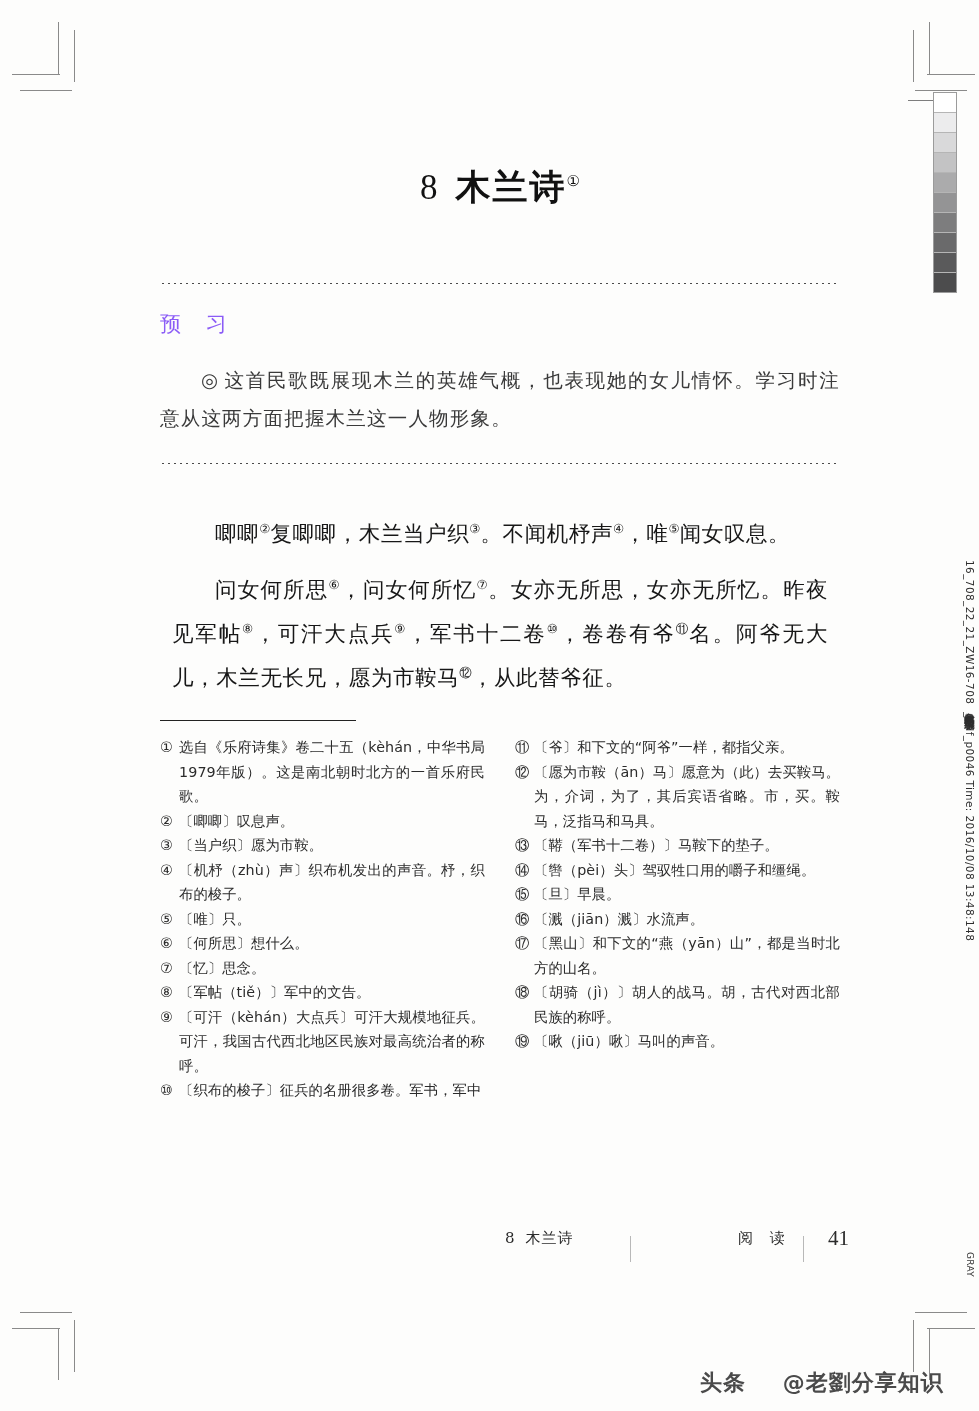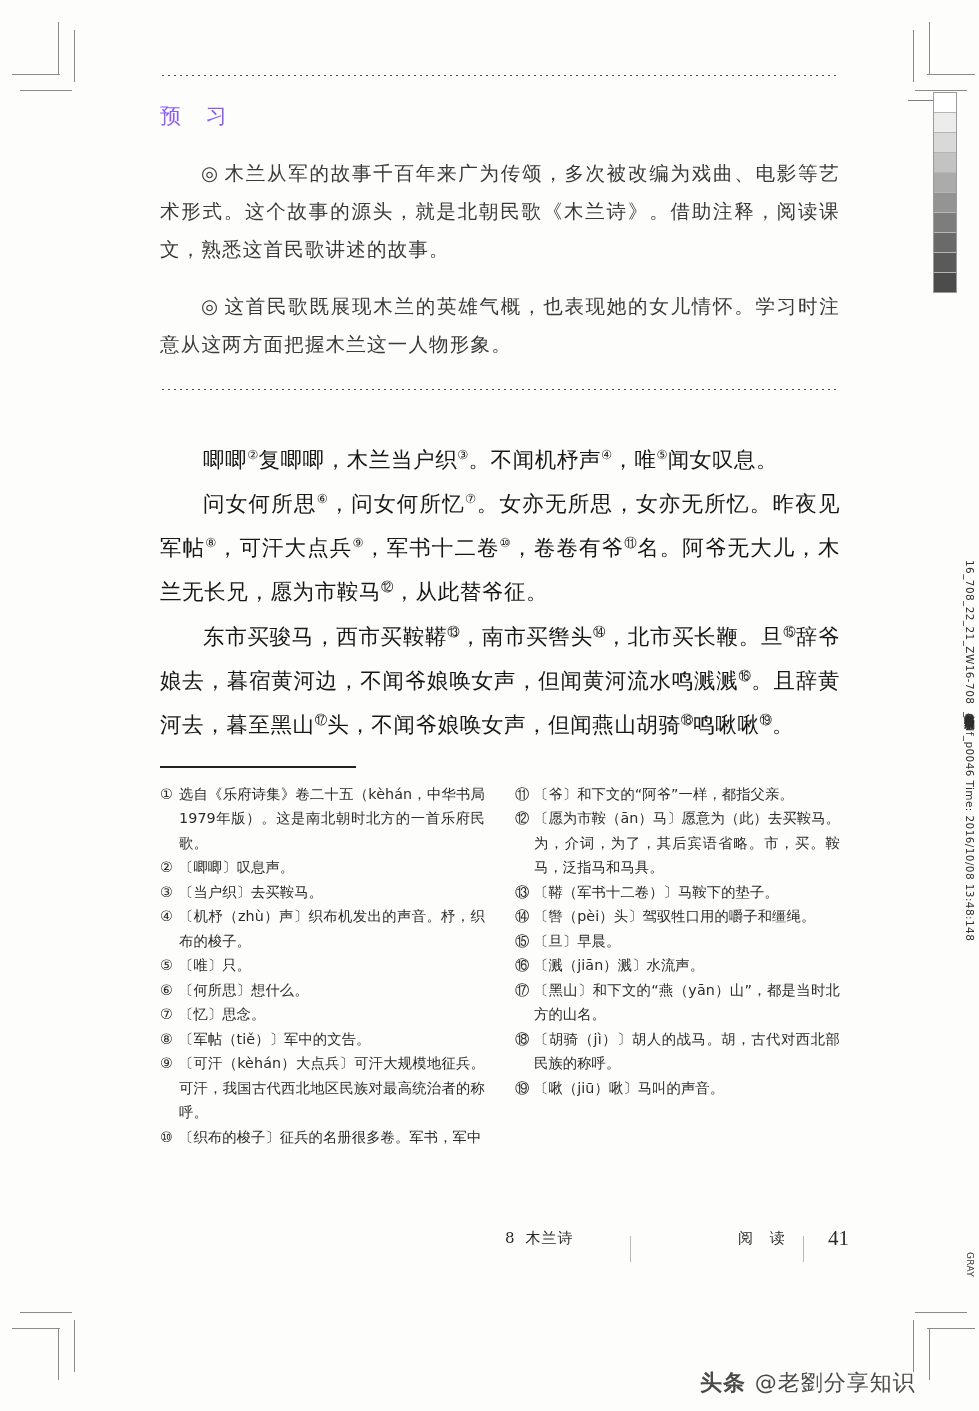--- a/index.html
+++ b/index.html
@@ -184,21 +184,21 @@
   
   .poem {
     margin-top: 44px;
     font-family: "DejaVu Serif", "Liberation Serif", serif;
     font-size: 21.5px;
     line-height: 39px;
     color: #171717;
     letter-spacing: 0.6px;
   }
   .poem p {
-    margin: 0;
+    margin: 12px;
     text-indent: 2em;
     text-align: justify;
     text-justify: inter-character;
   }
   .poem sup, .preview sup, .notes sup {
     font-size: 0.58em;
     vertical-align: super;
     letter-spacing: 0;
   }
 
@@ -297,21 +297,22 @@
     left: 700px;
     top: 1368px;
     font-family: "DejaVu Sans", "Liberation Sans", sans-serif;
     font-size: 22px;
     font-weight: 700;
     color: #4a4a4a;
     letter-spacing: 1px;
     white-space: nowrap;
   }
   .watermark .wm-at {
-    font-weight: 400;
+    font-weight: 700;
+    margin-left: 28px;
   }
 </style>
 </head>
 <body>
 
 <div class="page-scan"></div>
 
 <div class="crop-mark cm-tl">
   <div class="v v1"></div>
     <div class="v v2"></div>
@@ -349,52 +350,53 @@
     <div class="sw" style="background: rgb(106, 106, 107);"></div>
     <div class="sw" style="background: rgb(90, 90, 91);"></div>
     <div class="sw" style="background: rgb(76, 76, 77);"></div>
   </div>
 
 <div class="slug">16_708_22_21_ZW16-708义务教育教科书语文七年级下册（统编版）_pdf_p0046 Time: 2016/10/08 13:48:148</div>
 <div class="slug-gray">GRAY</div>
 
 <div class="content">
 
+  <h1 class="lesson-title">
+    <span class="num">8</span><span>木兰诗</span><span class="sup">①</span>
+  </h1>
 
   <div class="dot-rule rule-top"></div>
 
   <section class="preview">
     <div class="preview-heading">预 习</div>
-    <p class="preview-item"><span class="bullet">◎</span><span>木兰从军的故事千百年来广为传颂，多次被改编为戏曲、电影等艺术形式。这个故事的源头，就是北朝民歌《木兰诗》。借助注释，阅读课文，熟悉这首民歌讲述的故事。</span></p>
     <p class="preview-item"><span class="bullet">◎</span><span>这首民歌既展现木兰的英雄气概，也表现她的女儿情怀。学习时注意从这两方面把握木兰这一人物形象。</span></p>
   </section>
 
   <div class="dot-rule rule-bottom"></div>
 
   <section class="poem">
     <p>唧唧<sup>②</sup>复唧唧，木兰当户织<sup>③</sup>。不闻机杼声<sup>④</sup>，唯<sup>⑤</sup>闻女叹息。</p>
     <p>问女何所思<sup>⑥</sup>，问女何所忆<sup>⑦</sup>。女亦无所思，女亦无所忆。昨夜见军帖<sup>⑧</sup>，可汗大点兵<sup>⑨</sup>，军书十二卷<sup>⑩</sup>，卷卷有爷<sup>⑪</sup>名。阿爷无大儿，木兰无长兄，愿为市鞍马<sup>⑫</sup>，从此替爷征。</p>
-    <p>东市买骏马，西市买鞍鞯<sup>⑬</sup>，南市买辔头<sup>⑭</sup>，北市买长鞭。旦<sup>⑮</sup>辞爷娘去，暮宿黄河边，不闻爷娘唤女声，但闻黄河流水鸣溅溅<sup>⑯</sup>。且辞黄河去，暮至黑山<sup>⑰</sup>头，不闻爷娘唤女声，但闻燕山胡骑<sup>⑱</sup>鸣啾啾<sup>⑲</sup>。</p>
   </section>
 
   <div class="note-sep"></div>
 
   <section class="notes">
     <div class="notes-col" id="notes-left">
         <div class="note">
           <span class="note-marker">①</span>
           <span class="note-text">选自《乐府诗集》卷二十五（kèhán，中华书局1979年版）。这是南北朝时北方的一首乐府民歌。</span>
         </div>
         <div class="note">
           <span class="note-marker">②</span>
           <span class="note-text">〔唧唧〕叹息声。</span>
         </div>
         <div class="note">
           <span class="note-marker">③</span>
-          <span class="note-text">〔当户织〕去买鞍马。</span>
+          <span class="note-text">〔当户织〕愿为市鞍。</span>
         </div>
         <div class="note">
           <span class="note-marker">④</span>
           <span class="note-text">〔机杼（zhù）声〕织布机发出的声音。杼，织布的梭子。</span>
         </div>
         <div class="note">
           <span class="note-marker">⑤</span>
           <span class="note-text">〔唯〕只。</span>
         </div>
         <div class="note">

